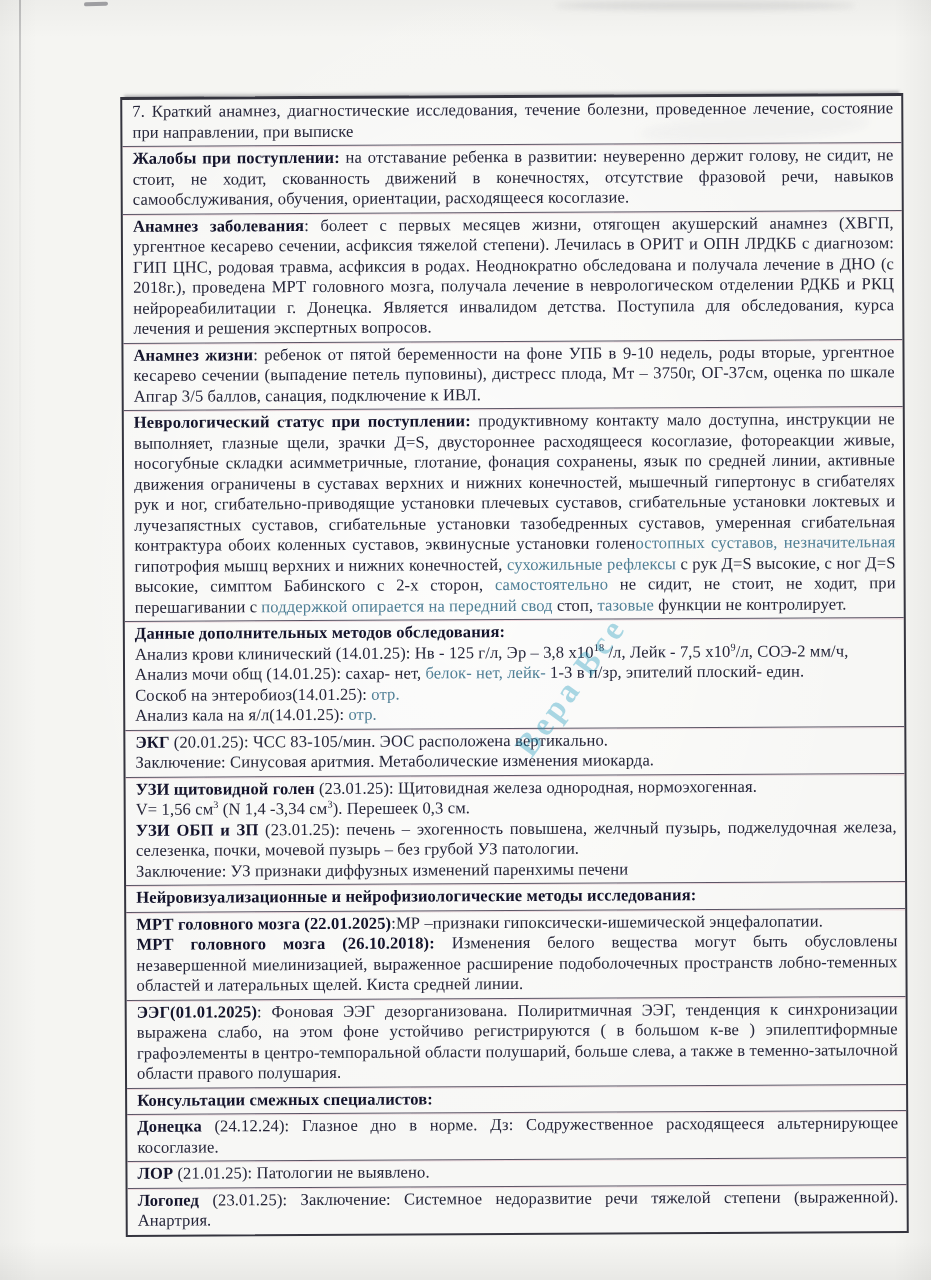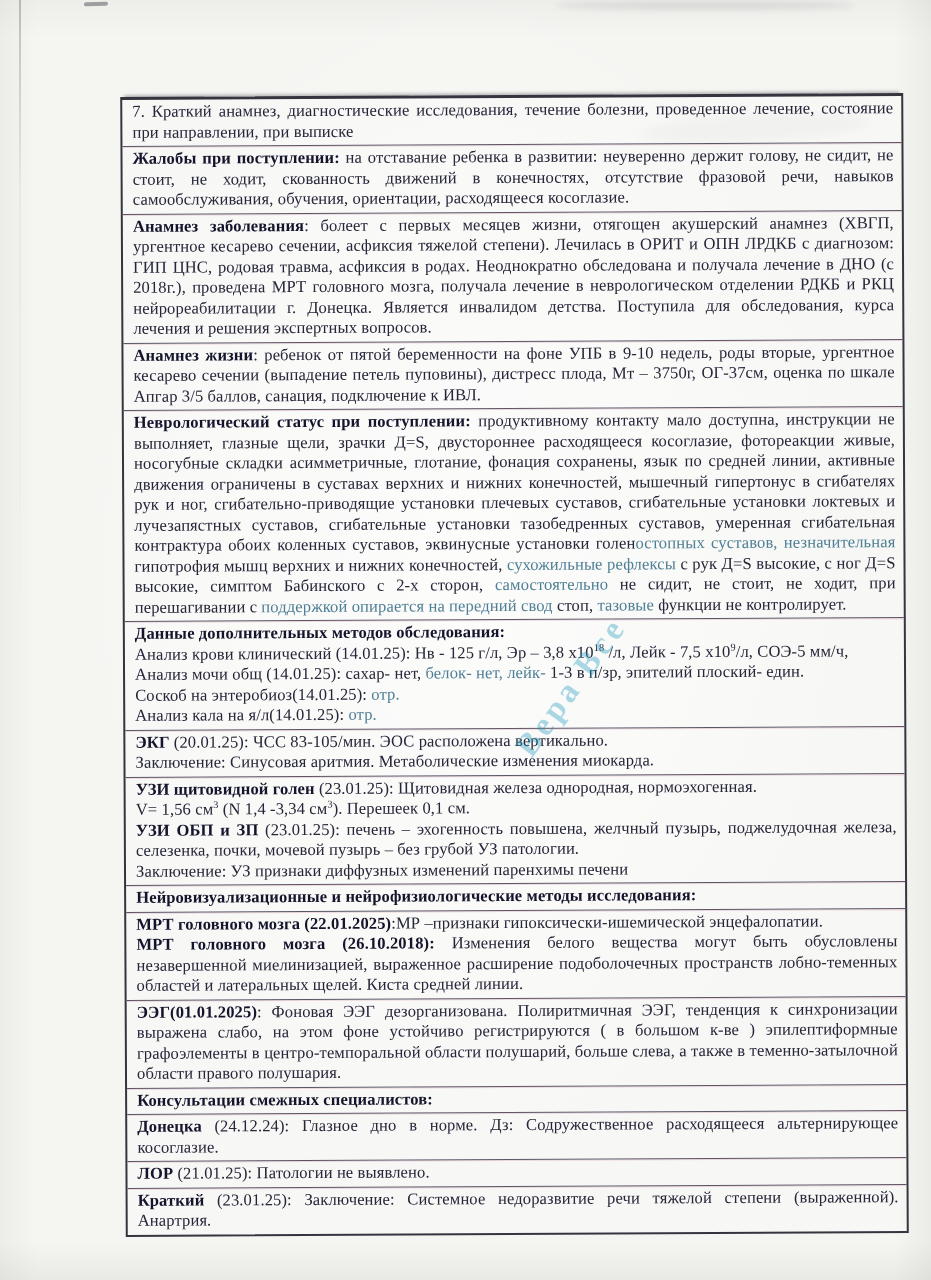--- a/index.html
+++ b/index.html
@@ -76,32 +76,32 @@
       <div class="para"><span class="b">Анамнез заболевания</span><span>: болеет с первых месяцев жизни, отягощен акушерский анамнез (ХВГП, ургентное кесарево сечении, асфиксия тяжелой степени). Лечилась в ОРИТ и ОПН ЛРДКБ с диагнозом: ГИП ЦНС, родовая травма, асфиксия в родах. Неоднократно обследована и получала лечение в ДНО (с 2018г.), проведена МРТ головного мозга, получала лечение в неврологическом отделении РДКБ и РКЦ нейрореабилитации г. Донецка. Является инвалидом детства. Поступила для обследования, курса лечения и решения экспертных вопросов.</span></div>
     </div>
     <div class="row">
       <div class="para"><span class="b">Анамнез жизни</span><span>: ребенок от пятой беременности на фоне УПБ в 9-10 недель, роды вторые, ургентное кесарево сечении (выпадение петель пуповины), дистресс плода, Мт – 3750г, ОГ-37см, оценка по шкале Апгар 3/5 баллов, санация, подключение к ИВЛ.</span></div>
     </div>
     <div class="row">
       <div class="para"><span class="b">Неврологический статус при поступлении:</span><span> продуктивному контакту мало доступна, инструкции не выполняет, глазные щели, зрачки Д=S, двустороннее расходящееся косоглазие, фотореакции живые, носогубные складки асимметричные, глотание, фонация сохранены, язык по средней линии, активные движения ограничены в суставах верхних и нижних конечностей, мышечный гипертонус в сгибателях рук и ног, сгибательно-приводящие установки плечевых суставов, сгибательные установки локтевых и лучезапястных суставов, сгибательные установки тазобедренных суставов, умеренная сгибательная контрактура обоих коленных суставов, эквинусные установки голен</span><span class="f">остопных суставов, незначительная</span><span> гипотрофия мышц верхних и нижних конечностей, </span><span class="f">сухожильные рефлексы </span><span>с рук Д=S высокие, с ног Д=S высокие, симптом Бабинского с 2-х сторон, </span><span class="f">самостоятельно </span><span>не сидит, не стоит, не ходит, при перешагивании с </span><span class="f">поддержкой опирается на передний свод </span><span>стоп, </span><span class="f">тазовые </span><span>функции не контролирует.</span></div>
     </div>
     <div class="row">
       <div class="para"><span class="b">Данные дополнительных методов обследования:</span></div>
-      <div class="para"><span>Анализ крови клинический (14.01.25): Нв - 125 г/л, Эр – 3,8 х10</span><sup>18</sup><span> /л, Лейк - 7,5 х10</span><sup>9</sup><span>/л, СОЭ-5 мм/ч,</span></div>
+      <div class="para"><span>Анализ крови клинический (14.01.25): Нв - 125 г/л, Эр – 3,8 х10</span><sup>18</sup><span> /л, Лейк - 7,5 х10</span><sup>9</sup><span>/л, СОЭ-2 мм/ч,</span></div>
       <div class="para"><span>Анализ мочи общ (14.01.25): сахар- нет, </span><span class="f">белок- нет, лейк- </span><span>1-3 в п/зр, эпителий плоский- един.</span></div>
       <div class="para"><span>Соскоб на энтеробиоз(14.01.25): </span><span class="f">отр.</span></div>
       <div class="para"><span>Анализ кала на я/л(14.01.25): </span><span class="f">отр.</span></div>
     </div>
     <div class="row">
       <div class="para"><span class="b">ЭКГ</span><span> (20.01.25): ЧСС 83-105/мин. ЭОС расположена вертикально.</span></div>
       <div class="para"><span>Заключение: Синусовая аритмия. Метаболические изменения миокарда.</span></div>
     </div>
     <div class="row">
       <div class="para"><span class="b">УЗИ щитовидной голен</span><span> (23.01.25): Щитовидная железа однородная, нормоэхогенная.</span></div>
-      <div class="para"><span>V= 1,56 см</span><sup>3</sup><span> (N 1,4 -3,34 см</span><sup>3</sup><span>). Перешеек 0,1 см.</span></div>
+      <div class="para"><span>V= 1,56 см</span><sup>3</sup><span> (N 1,4 -3,34 см</span><sup>3</sup><span>). Перешеек 0,3 см.</span></div>
       <div class="para"><span class="b">УЗИ ОБП и ЗП</span><span> (23.01.25): печень – эхогенность повышена, желчный пузырь, поджелудочная железа, селезенка, почки, мочевой пузырь – без грубой УЗ патологии.</span></div>
       <div class="para"><span>Заключение: УЗ признаки диффузных изменений паренхимы печени</span></div>
     </div>
     <div class="row">
       <div class="para"><span class="b">Нейровизуализационные и нейрофизиологические методы исследования:</span></div>
     </div>
     <div class="row">
       <div class="para"><span class="b">МРТ головного мозга (22.01.2025)</span><span>:МР –признаки гипоксически-ишемической энцефалопатии.</span></div>
       <div class="para"><span class="b">МРТ головного мозга (26.10.2018):</span><span> Изменения белого вещества могут быть обусловлены незавершенной миелинизацией, выраженное расширение подоболочечных пространств лобно-теменных областей и латеральных щелей. Киста средней линии.</span></div>
     </div>
@@ -111,17 +111,17 @@
     <div class="row">
       <div class="para"><span class="b">Консультации смежных специалистов:</span></div>
     </div>
     <div class="row">
       <div class="para"><span class="b">Донецка</span><span> (24.12.24): Глазное дно в норме. Дз: Содружественное расходящееся альтернирующее косоглазие.</span></div>
     </div>
     <div class="row">
       <div class="para"><span class="b">ЛОР</span><span> (21.01.25): Патологии не выявлено.</span></div>
     </div>
     <div class="row">
-      <div class="para"><span class="b">Краткий</span><span> (23.01.25): Заключение: Системное недоразвитие речи тяжелой степени (выраженной). Анартрия.</span></div>
+      <div class="para"><span class="b">Логопед</span><span> (23.01.25): Заключение: Системное недоразвитие речи тяжелой степени (выраженной). Анартрия.</span></div>
     </div>
   </div>
 
 <div class="watermark">Вера Все</div>
 
 </body></html>

